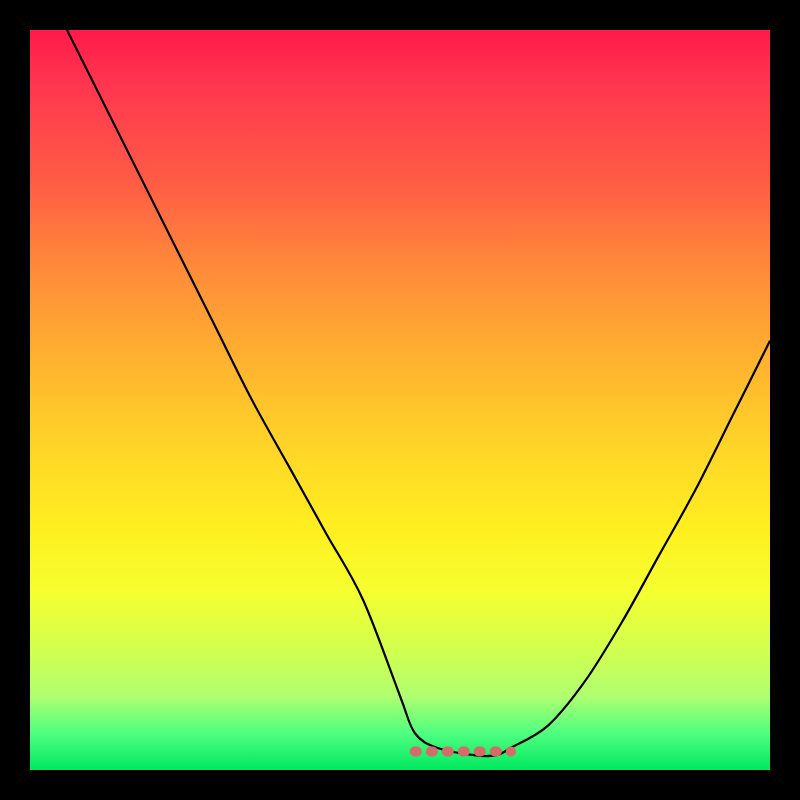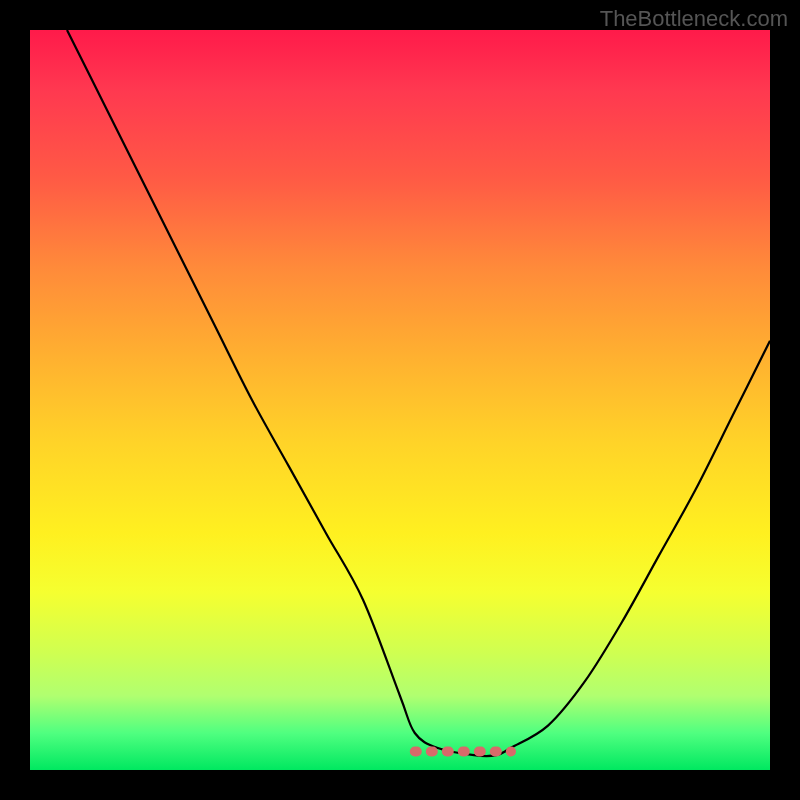--- a/index.html
+++ b/index.html
@@ -43,20 +43,19 @@
   .curve-svg {
     position: absolute;
     left: 0; top: 0;
     width: 740px; height: 740px;
   }
 </style>
 </head>
 <body>
 
 <div class="chart-container">
-  <div class="watermark">TheBottleneck.com</div>
   <div class="plot-area">
     <svg class="curve-svg" viewBox="0 0 740 740" preserveAspectRatio="none">
       <path id="curvePath" fill="none" stroke="#000" stroke-width="2.2" d="M 37 0 C 43.166666666666664 12.333333333333334, 61.666666666666664 49.33333333333333, 74 74 C 86.33333333333333 98.66666666666667, 98.66666666666667 123.33333333333333, 111 148 C 123.33333333333333 172.66666666666666, 135.66666666666666 197.33333333333334, 148 222 C 160.33333333333334 246.66666666666666, 172.66666666666666 271.3333333333333, 185 296 C 197.33333333333334 320.6666666666667, 209.66666666666666 346.56666666666666, 222 370 C 234.33333333333334 393.43333333333334, 246.66666666666666 414.40000000000003, 259 436.6 C 271.3333333333333 458.8, 283.6666666666667 481, 296 503.2 C 308.3333333333333 525.4, 320.6666666666667 542.6666666666666, 333 569.8 C 345.3333333333333 596.9333333333333, 361.3666666666667 643.8, 370 666 C 378.6333333333333 688.2, 378.6333333333333 694.3666666666667, 384.8 703 C 390.9666666666667 711.6333333333333, 397.1333333333334 714.0999999999999, 407.00000000000006 717.8 C 416.86666666666673 721.5, 434.1333333333333 723.9666666666667, 444 725.2 C 453.8666666666667 726.4333333333334, 460.0333333333333 726.4333333333334, 466.2 725.2 C 472.3666666666667 723.9666666666667, 472.3666666666667 722.7333333333333, 481 717.8 C 489.6333333333333 712.8666666666666, 505.6666666666667 706.7, 518 695.6 C 530.3333333333334 684.5, 542.6666666666666 668.4666666666667, 555 651.2 C 567.3333333333334 633.9333333333334, 579.6666666666666 612.9666666666667, 592 592 C 604.3333333333334 571.0333333333333, 616.6666666666666 547.6, 629 525.4 C 641.3333333333334 503.2, 653.6666666666666 482.23333333333335, 666 458.8 C 678.3333333333334 435.3666666666667, 690.6666666666666 409.4666666666667, 703 384.8 C 715.3333333333334 360.1333333333333, 733.8333333333334 323.1333333333333, 740 310.8"></path>
       <path id="flatPath" fill="none" stroke="#d86a6a" stroke-width="10" stroke-linecap="round" stroke-dasharray="2 14" d="M 384.8 721.5 L 481 721.5"></path>
     </svg>
   </div>
 </div>
 
 </body></html>

